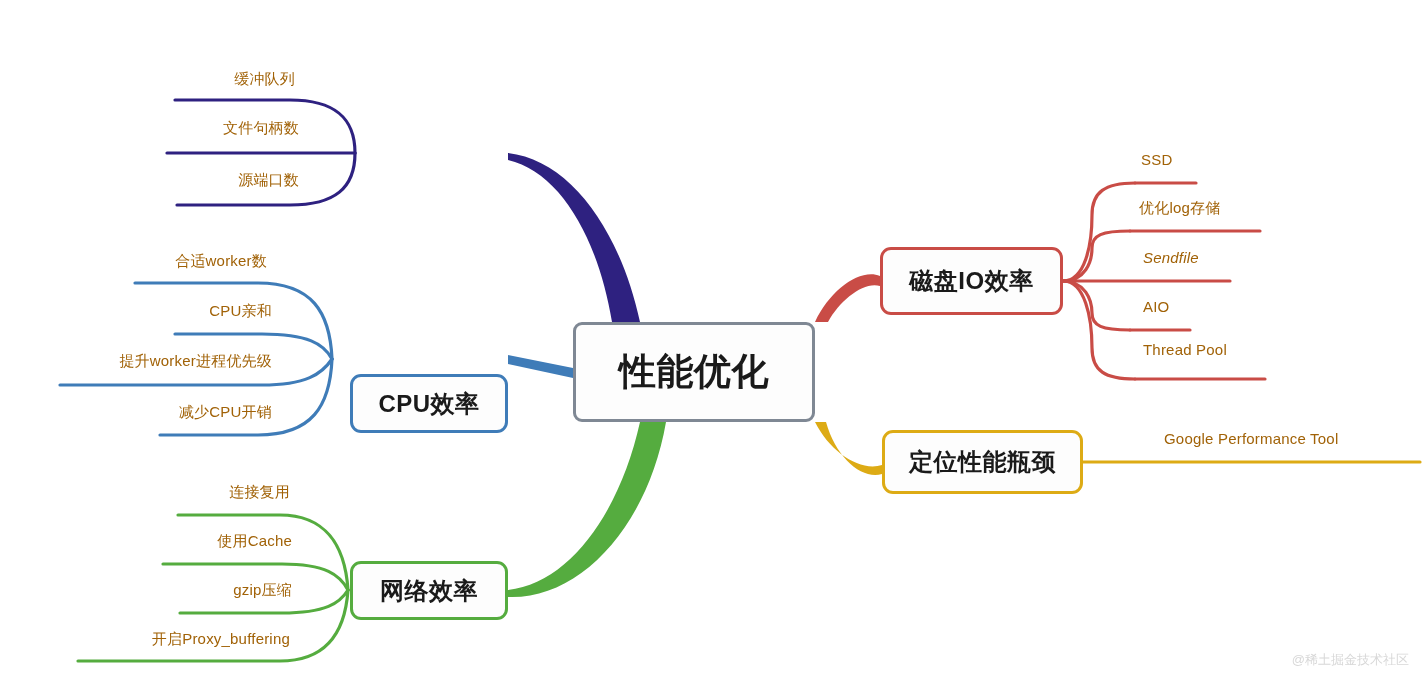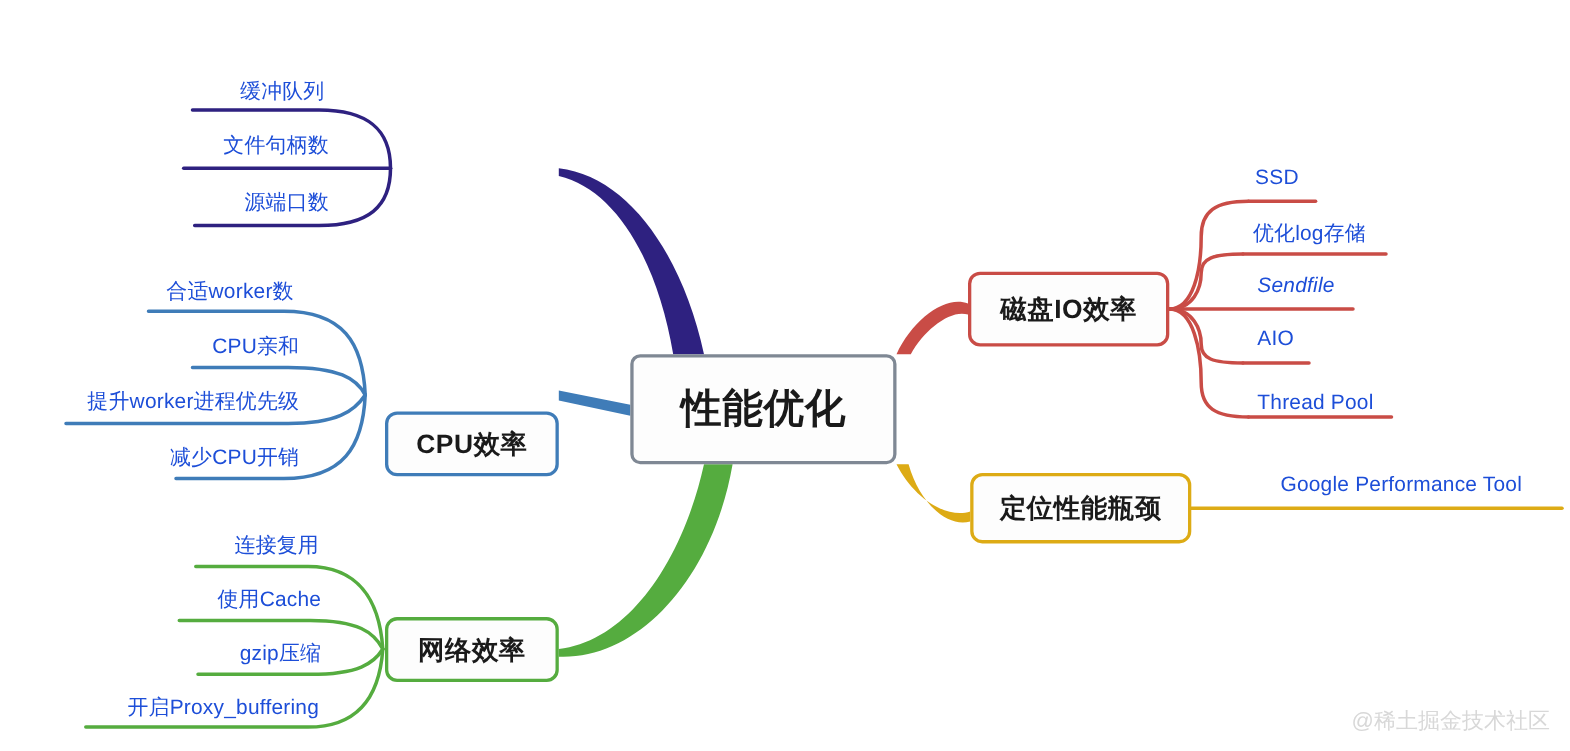--- a/index.html
+++ b/index.html
@@ -45,35 +45,35 @@
     border-radius: 9px;
     font-size: 37px;
   }
   .node-main {
     border-width: 3px;
     font-size: 24px;
     border-radius: 11px;
   }
   .leaf-label {
     position: absolute;
-    font-size: 19px;
-    color: #1d4ed8;
+    font-size: 15px;
+    color: #a16207;
     white-space: nowrap;
     font-weight: normal;
     z-index: 4;
     letter-spacing: 0.2px;
   }
   .leaf-label.align-right {
     text-align: right;
   }
   .watermark {
     position: absolute;
     right: 18px;
     bottom: 14px;
-    font-size: 20px;
+    font-size: 13px;
     color: #d8d8d8;
     white-space: nowrap;
     z-index: 6;
   }
 </style>
 </head>
 <body>
 
 <div id="mindmap-root">
 
@@ -188,21 +188,21 @@
   </div>
   <div class="leaf-label" style="left:1139px; top:199px;">
     <span>优化log存储</span>
   </div>
   <div class="leaf-label" style="left:1143px; top:249px;font-style:italic;">
     <span>Sendfile</span>
   </div>
   <div class="leaf-label" style="left:1143px; top:298px;">
     <span>AIO</span>
   </div>
-  <div class="leaf-label" style="left:1143px; top:356px;">
+  <div class="leaf-label" style="left:1143px; top:341px;">
     <span>Thread Pool</span>
   </div>
 
   <div class="leaf-label" style="left:1164px; top:430px;">
     <span>Google Performance Tool</span>
   </div>
 
   <div class="watermark">@稀土掘金技术社区</div>
 
 </div>

